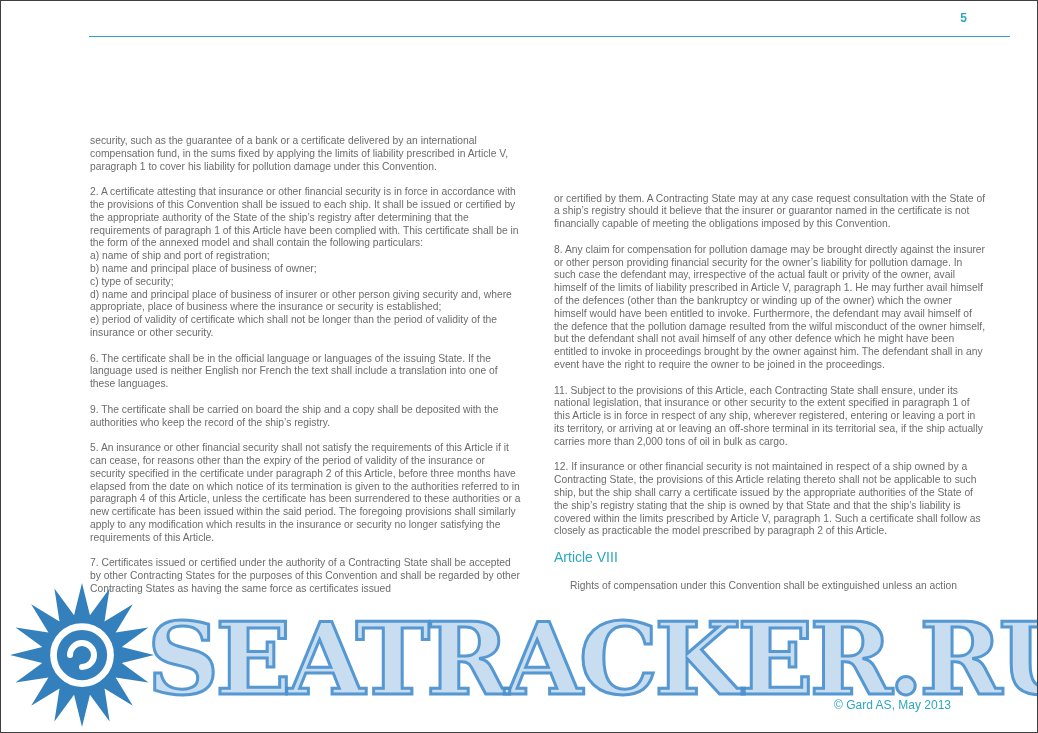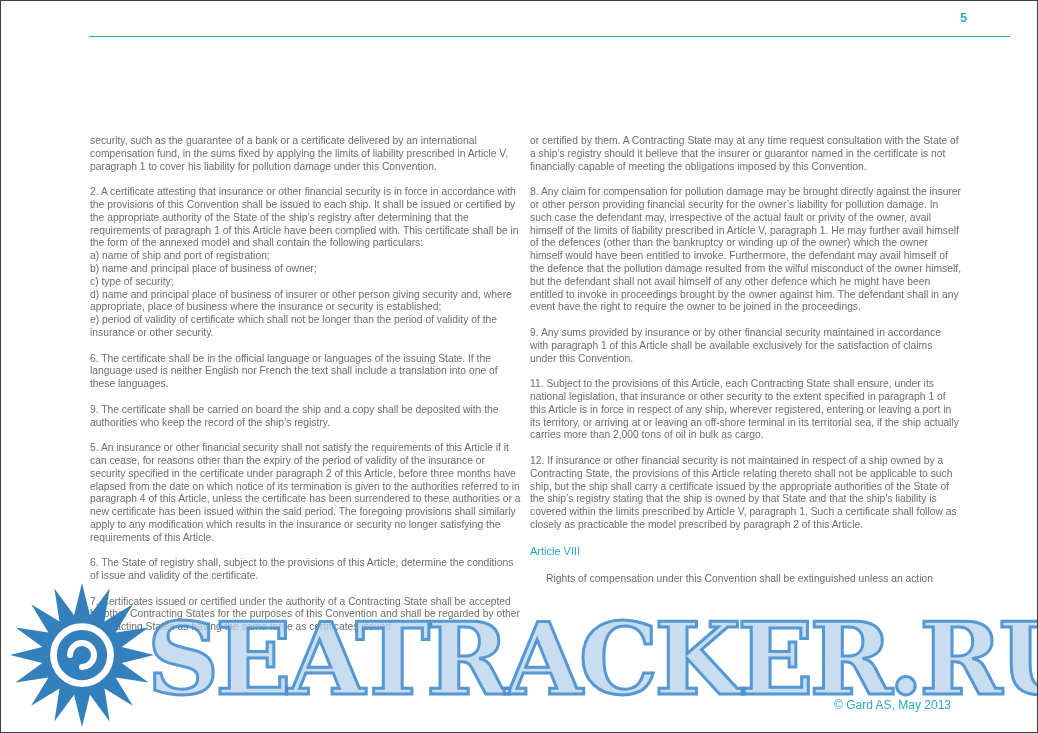--- a/index.html
+++ b/index.html
@@ -30,35 +30,36 @@
     right: 70px;
     color: var(--accent, #2BA8BE);
     font-size: 12px;
     font-weight: bold;
   }
   .columns {
     position: absolute;
     left: 89px;
     top: 134px;
     display: flex;
-    gap: 9px;
+    gap: 33px;
+    align-items: flex-end;
   }
   .col {
     width: 431px;
     font-size: 10.3px;
     line-height: 12.8px;
     color: var(--body_text, #6B6C6E);
   }
   .para {
     white-space: pre-line;
     margin: 0 0 12.8px 0;
   }
   .article-heading {
     color: var(--accent, #2BA8BE);
-    font-size: 11px;
+    font-size: 14px;
     line-height: 12.8px;
     font-weight: normal;
     margin: 0;
   }
   .article-text {
     margin: 16px;
   }
   .footer {
     position: absolute;
     right: 86px;
@@ -109,28 +110,26 @@
         <p class="para">security, such as the guarantee of a bank or a certificate delivered by an international compensation fund, in the sums fixed by applying the limits of liability prescribed in Article V, paragraph 1 to cover his liability for pollution damage under this Convention.</p>
         <p class="para">2. A certificate attesting that insurance or other financial security is in force in accordance with the provisions of this Convention shall be issued to each ship. It shall be issued or certified by the appropriate authority of the State of the ship’s registry after determining that the requirements of paragraph 1 of this Article have been complied with. This certificate shall be in the form of the annexed model and shall contain the following particulars:
 a) name of ship and port of registration;
 b) name and principal place of business of owner;
 c) type of security;
 d) name and principal place of business of insurer or other person giving security and, where appropriate, place of business where the insurance or security is established;
 e) period of validity of certificate which shall not be longer than the period of validity of the insurance or other security.</p>
         <p class="para">6. The certificate shall be in the official language or languages of the issuing State. If the language used is neither English nor French the text shall include a translation into one of these languages.</p>
         <p class="para">9. The certificate shall be carried on board the ship and a copy shall be deposited with the authorities who keep the record of the ship’s registry.</p>
         <p class="para">5. An insurance or other financial security shall not satisfy the requirements of this Article if it can cease, for reasons other than the expiry of the period of validity of the insurance or security specified in the certificate under paragraph 2 of this Article, before three months have elapsed from the date on which notice of its termination is given to the authorities referred to in paragraph 4 of this Article, unless the certificate has been surrendered to these authorities or a new certificate has been issued within the said period. The foregoing provisions shall similarly apply to any modification which results in the insurance or security no longer satisfying the requirements of this Article.</p>
-        <p class="para">6. The State of registry shall, subject to the provisions of this Article, determine the conditions of issue and validity of the certificate.</p>
         <p class="para">7. Certificates issued or certified under the authority of a Contracting State shall be accepted by other Contracting States for the purposes of this Convention and shall be regarded by other Contracting States as having the same force as certificates issued</p>
       </div>
     <div class="col">
       <div>
-          <p class="para">or certified by them. A Contracting State may at any time request consultation with the State of a ship’s registry should it believe that the insurer or guarantor named in the certificate is not financially capable of meeting the obligations imposed by this Convention.</p>
+          <p class="para">or certified by them. A Contracting State may at any case request consultation with the State of a ship’s registry should it believe that the insurer or guarantor named in the certificate is not financially capable of meeting the obligations imposed by this Convention.</p>
           <p class="para">8. Any claim for compensation for pollution damage may be brought directly against the insurer or other person providing financial security for the owner’s liability for pollution damage. In such case the defendant may, irrespective of the actual fault or privity of the owner, avail himself of the limits of liability prescribed in Article V, paragraph 1. He may further avail himself of the defences (other than the bankruptcy or winding up of the owner) which the owner himself would have been entitled to invoke. Furthermore, the defendant may avail himself of the defence that the pollution damage resulted from the wilful misconduct of the owner himself, but the defendant shall not avail himself of any other defence which he might have been entitled to invoke in proceedings brought by the owner against him. The defendant shall in any event have the right to require the owner to be joined in the proceedings.</p>
-          <p class="para">9. Any sums provided by insurance or by other financial security maintained in accordance with paragraph 1 of this Article shall be available exclusively for the satisfaction of claims under this Convention.</p>
           <p class="para">11. Subject to the provisions of this Article, each Contracting State shall ensure, under its national legislation, that insurance or other security to the extent specified in paragraph 1 of this Article is in force in respect of any ship, wherever registered, entering or leaving a port in its territory, or arriving at or leaving an off-shore terminal in its territorial sea, if the ship actually carries more than 2,000 tons of oil in bulk as cargo.</p>
           <p class="para">12. If insurance or other financial security is not maintained in respect of a ship owned by a Contracting State, the provisions of this Article relating thereto shall not be applicable to such ship, but the ship shall carry a certificate issued by the appropriate authorities of the State of the ship’s registry stating that the ship is owned by that State and that the ship’s liability is covered within the limits prescribed by Article V, paragraph 1. Such a certificate shall follow as closely as practicable the model prescribed by paragraph 2 of this Article.</p>
         </div>
       <h3 class="article-heading">Article VIII</h3>
       <p class="article-text">Rights of compensation under this Convention shall be extinguished unless an action</p>
     </div>
   </div>
 
   <div class="footer">© Gard AS, May 2013</div>
 

